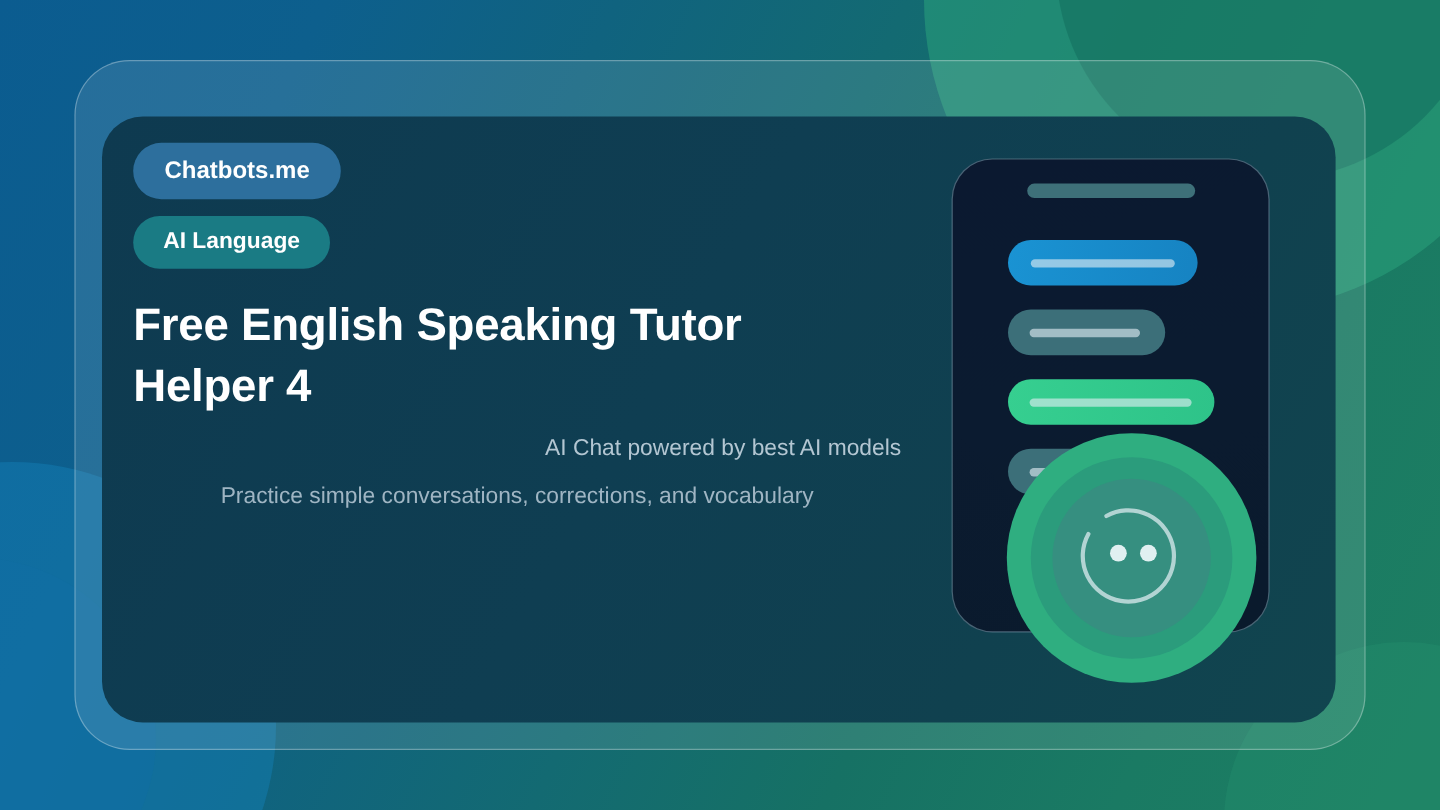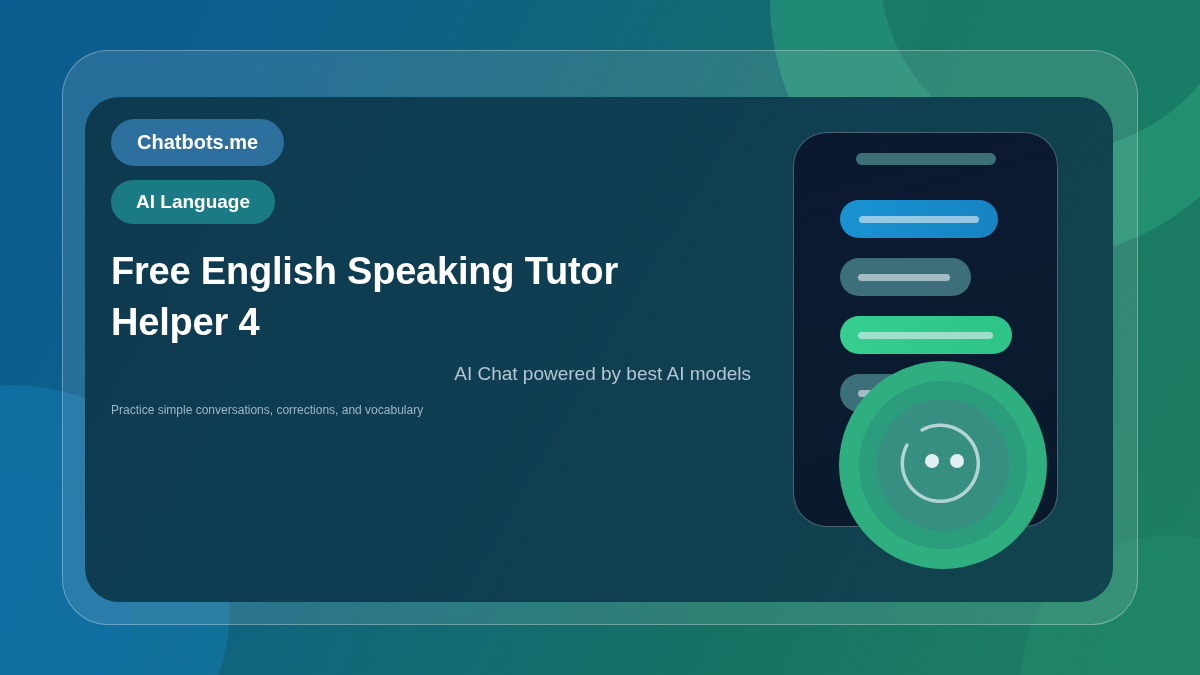--- a/index.html
+++ b/index.html
@@ -116,23 +116,24 @@
   }
   .tagline {
     margin-top:16px;
     font-size:19px;
     color:#b3c6d2;
     font-weight:normal;
     text-align:right;
   }
   .description {
     margin-top:18px;
-    font-size:12px;
+    font-size:19px;
     color:#9fb5c3;
     font-weight:normal;
+    text-align:center;
   }
 
   .cta {
     display:inline-block;
     margin-top:42px;
     padding:13px 28px;
     border-radius:999px;
     background:#f4f6f8;
     color:#18303f;
     font-size:19px;

